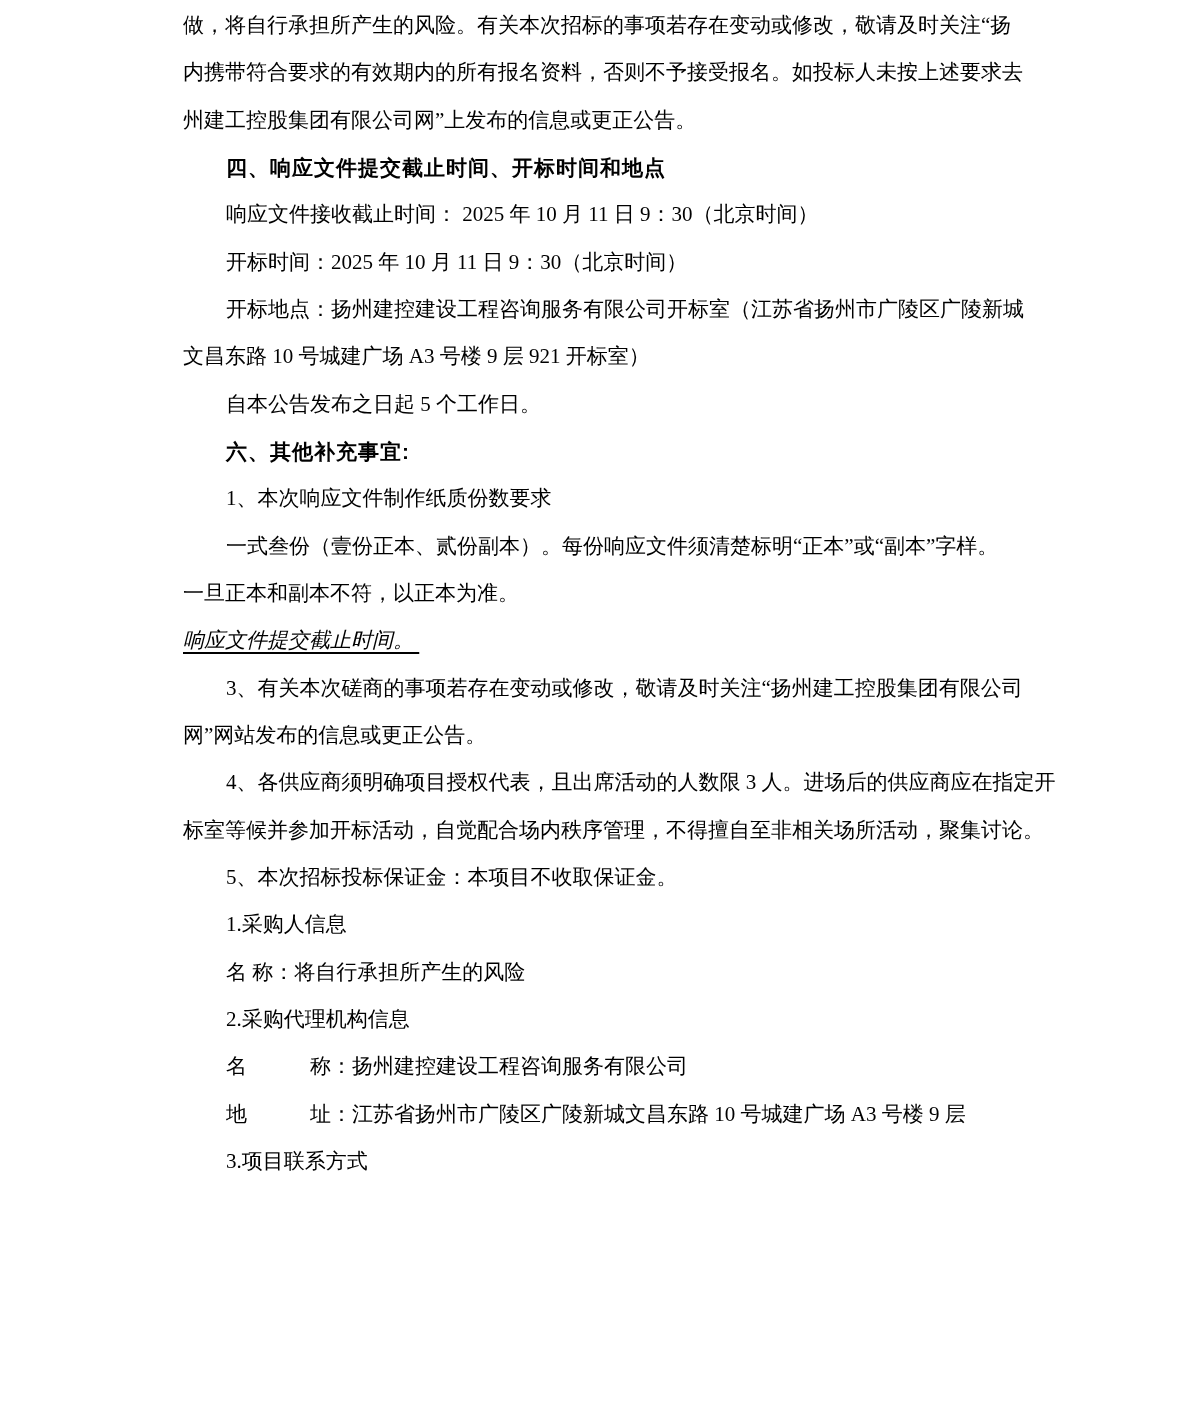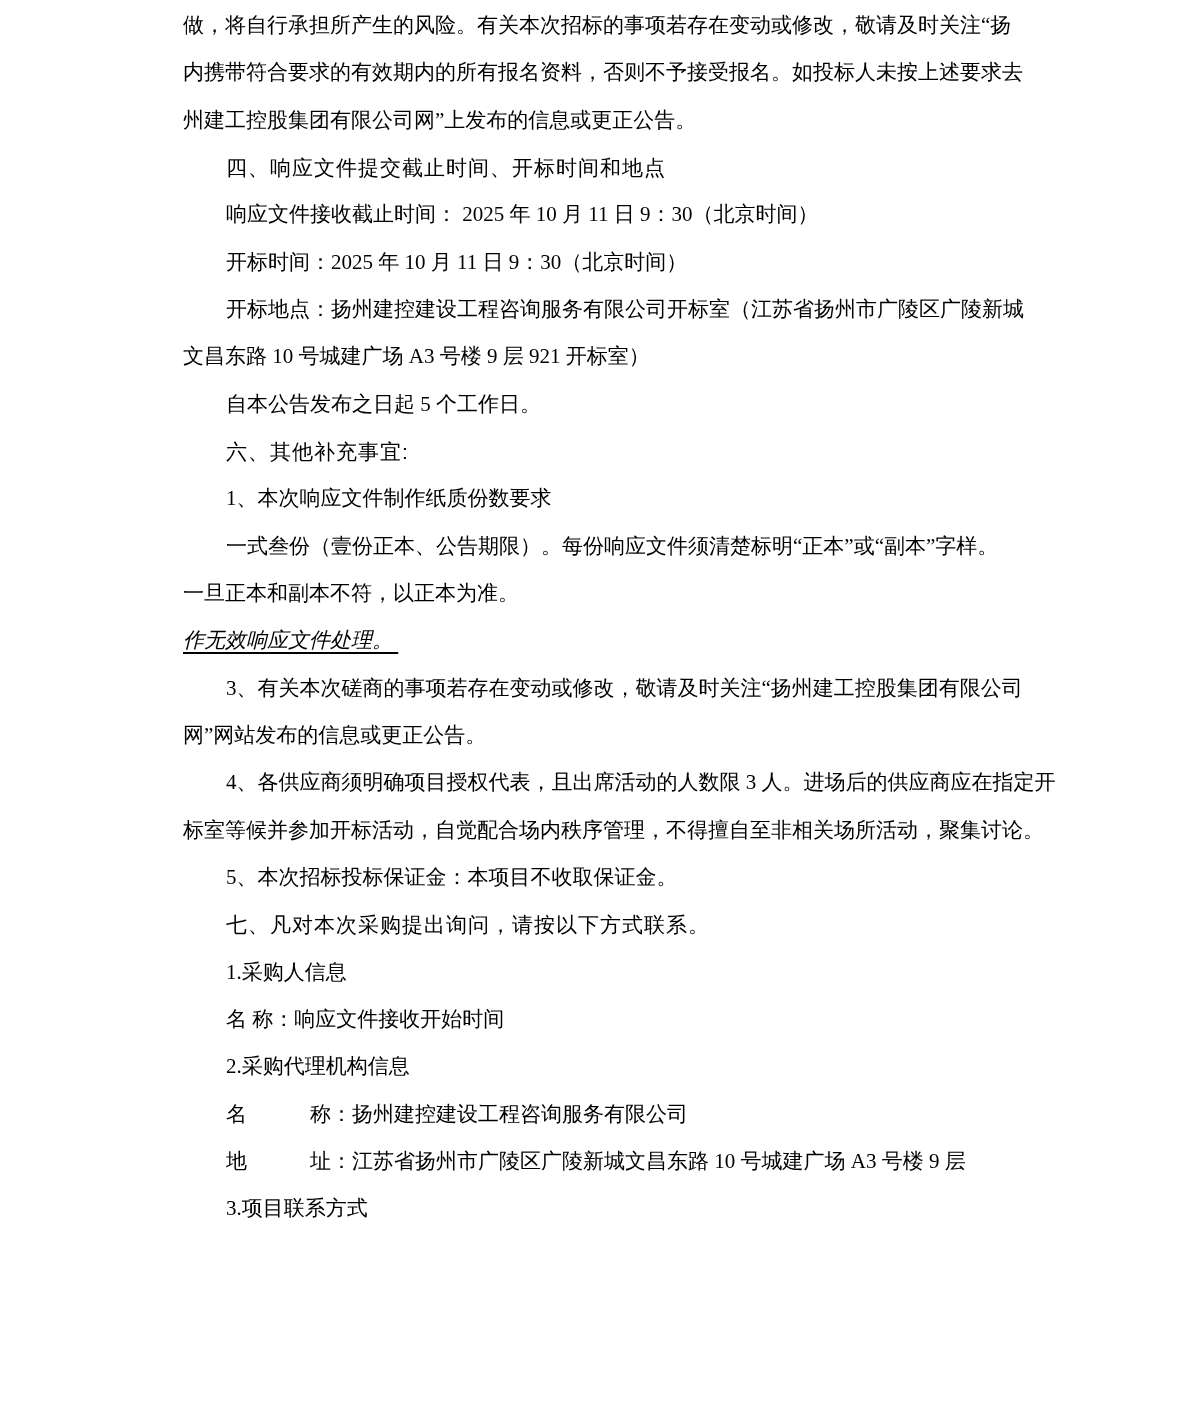--- a/index.html
+++ b/index.html
@@ -21,21 +21,21 @@
   }
   .line {
     height: 47.33px;
     line-height: 47.33px;
     white-space: pre;
   }
   .indent {
     padding-left: 43px;
   }
   .bold {
-    font-weight: normal;
+    font-weight: bold;
     font-family: "Liberation Sans", "DejaVu Sans", sans-serif;
     letter-spacing: 1px;
   }
   .italic {
     font-style: italic;
   }
   .underline {
     text-decoration: underline;
     text-underline-offset: 5px;
   }
@@ -49,29 +49,28 @@
       <div class="line"><span class="run">内携带符合要求的有效期内的所有报名资料，否则不予接受报名。如投标人未按上述要求去</span></div>
       <div class="line"><span class="run">州建工控股集团有限公司网”上发布的信息或更正公告。</span></div>
       <div class="line indent bold"><span class="run">四、响应文件提交截止时间、开标时间和地点</span></div>
       <div class="line indent"><span class="run">响应文件接收截止时间： 2025 年 10 月 11 日 9：30（北京时间）</span></div>
       <div class="line indent"><span class="run">开标时间：2025 年 10 月 11 日 9：30（北京时间）</span></div>
       <div class="line indent"><span class="run">开标地点：扬州建控建设工程咨询服务有限公司开标室（江苏省扬州市广陵区广陵新城</span></div>
       <div class="line"><span class="run">文昌东路 10 号城建广场 A3 号楼 9 层 921 开标室）</span></div>
       <div class="line indent"><span class="run">自本公告发布之日起 5 个工作日。</span></div>
       <div class="line indent bold"><span class="run">六、其他补充事宜:</span></div>
       <div class="line indent"><span class="run">1、本次响应文件制作纸质份数要求</span></div>
-      <div class="line indent"><span class="run">一式叁份（壹份正本、公告期限）。每份响应文件须清楚标明“正本”或“副本”字样。</span></div>
+      <div class="line indent"><span class="run">一式叁份（壹份正本、贰份副本）。每份响应文件须清楚标明“正本”或“副本”字样。</span></div>
       <div class="line"><span class="run">一旦正本和副本不符，以正本为准。</span></div>
-      <div class="line"><span class="run italic underline">作无效响应文件处理。 </span></div>
+      <div class="line"><span class="run italic underline">响应文件提交截止时间。 </span></div>
       <div class="line indent"><span class="run">3、有关本次磋商的事项若存在变动或修改，敬请及时关注“扬州建工控股集团有限公司</span></div>
       <div class="line"><span class="run">网”网站发布的信息或更正公告。</span></div>
       <div class="line indent"><span class="run">4、各供应商须明确项目授权代表，且出席活动的人数限 3 人。进场后的供应商应在指定开</span></div>
       <div class="line"><span class="run">标室等候并参加开标活动，自觉配合场内秩序管理，不得擅自至非相关场所活动，聚集讨论。</span></div>
       <div class="line indent"><span class="run">5、本次招标投标保证金：本项目不收取保证金。</span></div>
-      <div class="line indent bold"><span class="run">七、凡对本次采购提出询问，请按以下方式联系。</span></div>
       <div class="line indent"><span class="run">1.采购人信息</span></div>
-      <div class="line indent"><span class="run">名 称：响应文件接收开始时间</span></div>
+      <div class="line indent"><span class="run">名 称：将自行承担所产生的风险</span></div>
       <div class="line indent"><span class="run">2.采购代理机构信息</span></div>
       <div class="line indent"><span class="run">名　　　称：扬州建控建设工程咨询服务有限公司</span></div>
       <div class="line indent"><span class="run">地　　　址：江苏省扬州市广陵区广陵新城文昌东路 10 号城建广场 A3 号楼 9 层</span></div>
       <div class="line indent"><span class="run">3.项目联系方式</span></div>
     </div>
 </div>
 
 </body></html>

